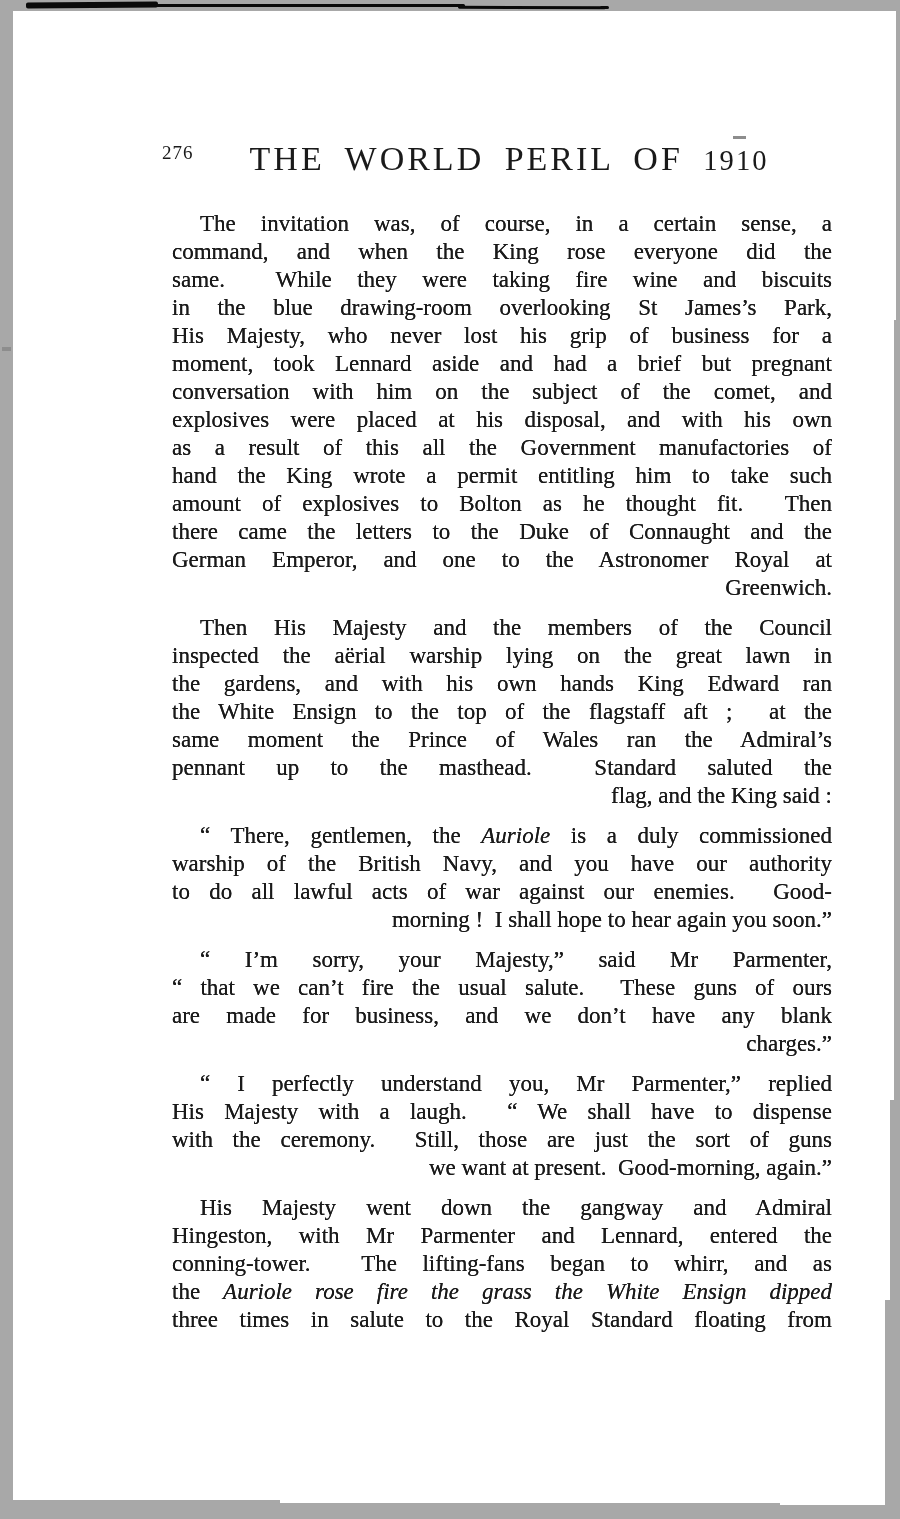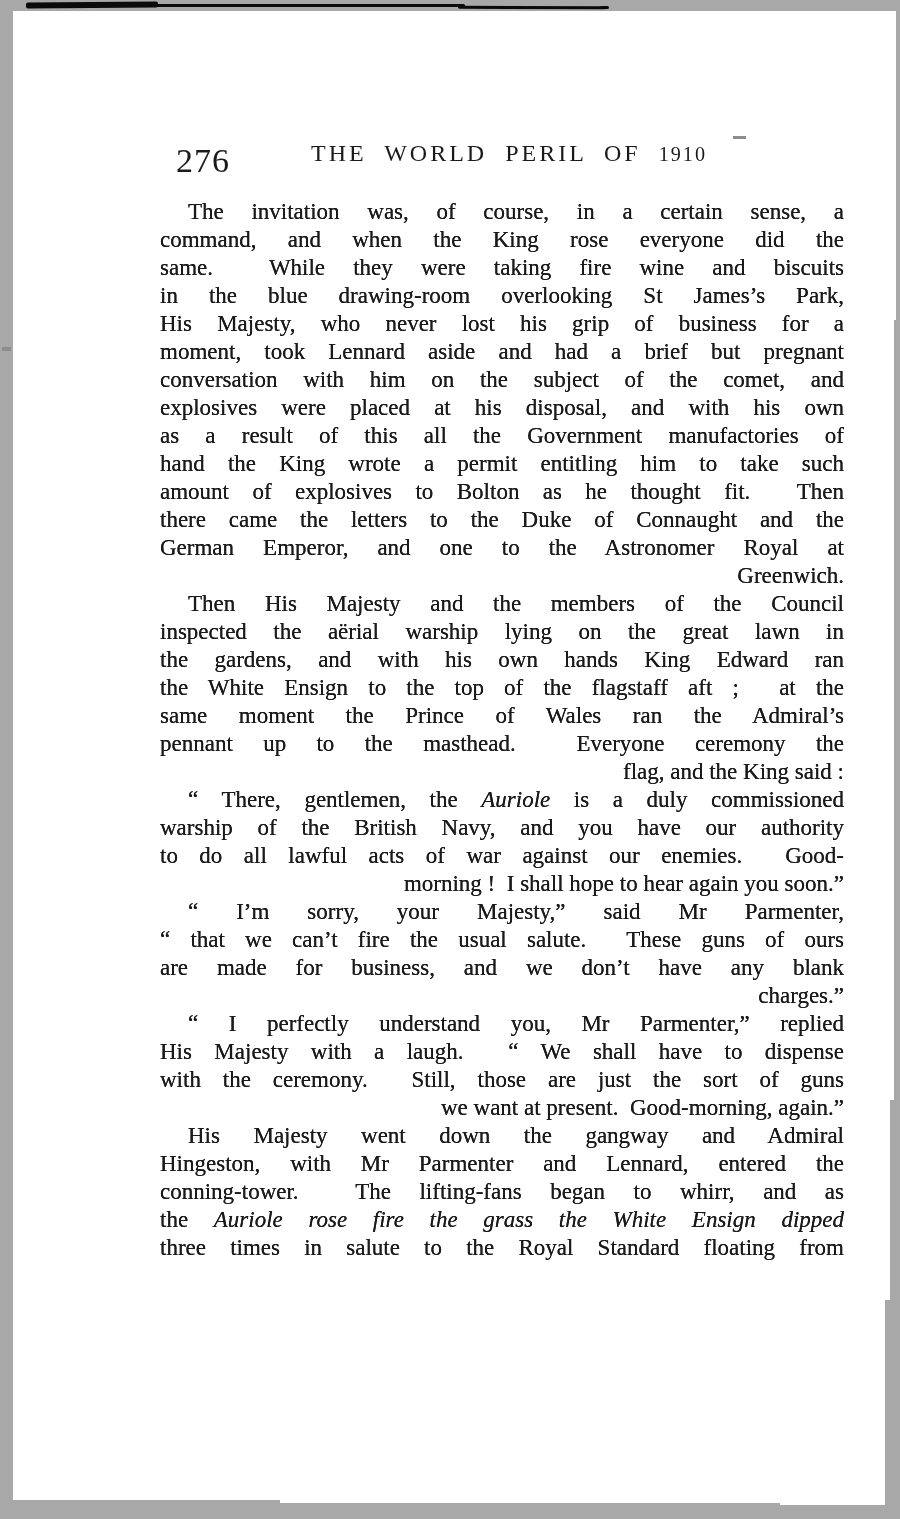--- a/index.html
+++ b/index.html
@@ -35,38 +35,38 @@
   .streak-c{left:458px;top:6px;width:148px;height:3px;transform:rotate(0.2deg);}
   .streak-dot{left:600px;top:6px;width:9px;height:3px;}
   .mark{position:absolute;background:#8d8d8d;}
   .mark-header{left:733px;top:136px;width:13px;height:3px;}
   .mark-left-margin{left:2px;top:347px;width:9px;height:4px;}
   
   .header{
     position:absolute;left:160px;top:140px;width:684px;height:34px;
   }
   .page-number{
-    position:absolute;left:16px;top:2px;
-    font-size:34px;letter-spacing:1px;
+    position:absolute;left:2px;top:2px;
+    font-size:19px;letter-spacing:1px;
   }
   .book-title{
     position:absolute;left:0;right:0;top:0;
     text-align:center;
-    font-size:24px;letter-spacing:3px;word-spacing:9px;
+    font-size:34px;letter-spacing:3px;word-spacing:9px;
     padding-left:14px;
     white-space:nowrap;
   }
   .book-title .year{font-size:0.84em;letter-spacing:2px;}
   
   .text-column{
     position:absolute;left:160px;top:198px;width:684px;
     font-size:23px;line-height:28px;
     text-shadow:0 0 0.4px currentColor;
   }
-  .paragraph{margin:0;}
+  .paragraph{margin:12px;}
   .line{white-space:pre-wrap;text-align:right;}
   .line.justify{text-align:justify;text-align-last:justify;}
   .line.first{text-indent:28px;}
   .italic{font-style:italic;}
 </style>
 </head>
 <body>
 
 <div class="edge edge-top"></div>
 <div class="edge edge-left"></div>
@@ -105,21 +105,21 @@
       <div class="line justify"><span>there came the letters to the Duke of Connaught and the</span></div>
       <div class="line justify"><span>German Emperor, and one to the Astronomer Royal at</span></div>
       <div class="line"><span>Greenwich.</span></div>
     </div>
     <div class="paragraph">
       <div class="line justify first"><span>Then His Majesty and the members of the Council</span></div>
       <div class="line justify"><span>inspected the aërial warship lying on the great lawn in</span></div>
       <div class="line justify"><span>the gardens, and with his own hands King Edward ran</span></div>
       <div class="line justify"><span>the White Ensign to the top of the flagstaff aft ;  at the</span></div>
       <div class="line justify"><span>same moment the Prince of Wales ran the Admiral’s</span></div>
-      <div class="line justify"><span>pennant up to the masthead.  Everyone ceremony the</span></div>
+      <div class="line justify"><span>pennant up to the masthead.  Standard saluted the</span></div>
       <div class="line"><span>flag, and the King said :</span></div>
     </div>
     <div class="paragraph">
       <div class="line justify first"><span>“ There, gentlemen, the </span><span class="italic">Auriole</span><span> is a duly commissioned</span></div>
       <div class="line justify"><span>warship of the British Navy, and you have our authority</span></div>
       <div class="line justify"><span>to do all lawful acts of war against our enemies.  Good-</span></div>
       <div class="line"><span>morning !  I shall hope to hear again you soon.”</span></div>
     </div>
     <div class="paragraph">
       <div class="line justify first"><span>“ I’m sorry, your Majesty,” said Mr Parmenter,</span></div>

